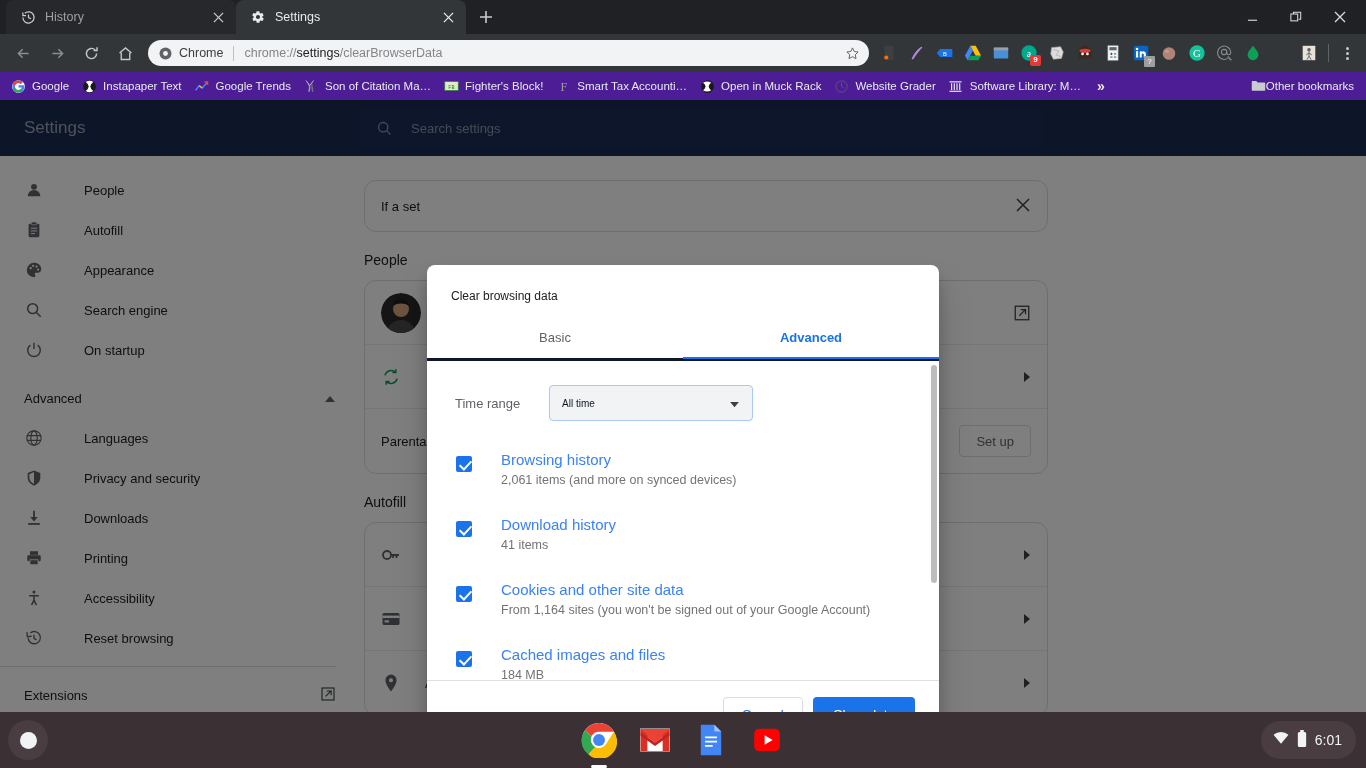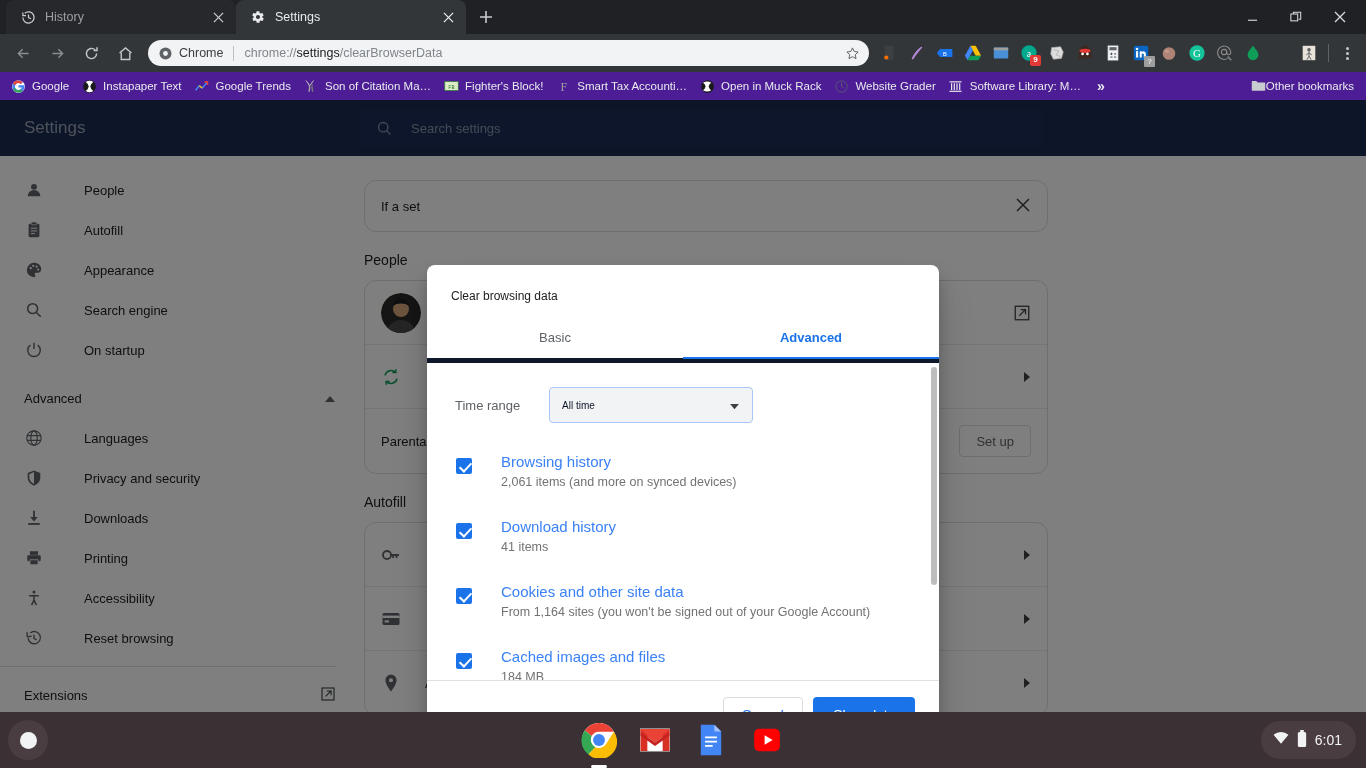--- a/index.html
+++ b/index.html
@@ -103,21 +103,21 @@
   
   #scrim { position:absolute; inset:0; background:rgba(0,0,0,0.5); }
 
   
   #dialog {
     position:absolute; left:427px; top:165px; width:512px; height:482px;
     background:#fff; border-radius:8px; box-shadow:0 11px 15px rgba(0,0,0,.2),0 24px 38px rgba(0,0,0,.14);
     display:flex; flex-direction:column; overflow:hidden;
   }
   #dlg-title { font-size:12px; color:#202124; padding:24px 24px 14px 24px; }
-  #dlg-tabs { display:flex; position:relative; border-bottom:5px solid #0f172a; }
+  #dlg-tabs { display:flex; position:relative; border-bottom:3px solid #0f172a; }
   .dtab { flex:1; text-align:center; font-size:13px; color:#5f6368; padding:13px 0 13px 0; position:relative; }
   .dtab.sel { color:#1a73e8; font-weight:bold; }
   .dtab.sel::after { content:""; position:absolute; left:0; right:0; bottom:-1px; height:2px; background:#1a73e8; }
   #dlg-scroll { flex:1; overflow:hidden; position:relative; padding:0 0 0 0; }
   #dlg-inner { padding:24px 24px 0 28px; }
   #timerange-row { display:flex; align-items:center; margin-bottom:22px; }
   #timerange-label { font-size:13px; color:#5f6368; width:66px; flex:0 0 66px; }
   #timerange-select {
     width:204px; height:36px; background:#f1f3f4; border:1px solid #a8c7fa; border-radius:4px;
     display:flex; align-items:center; padding:0 12px; margin-left:28px;

